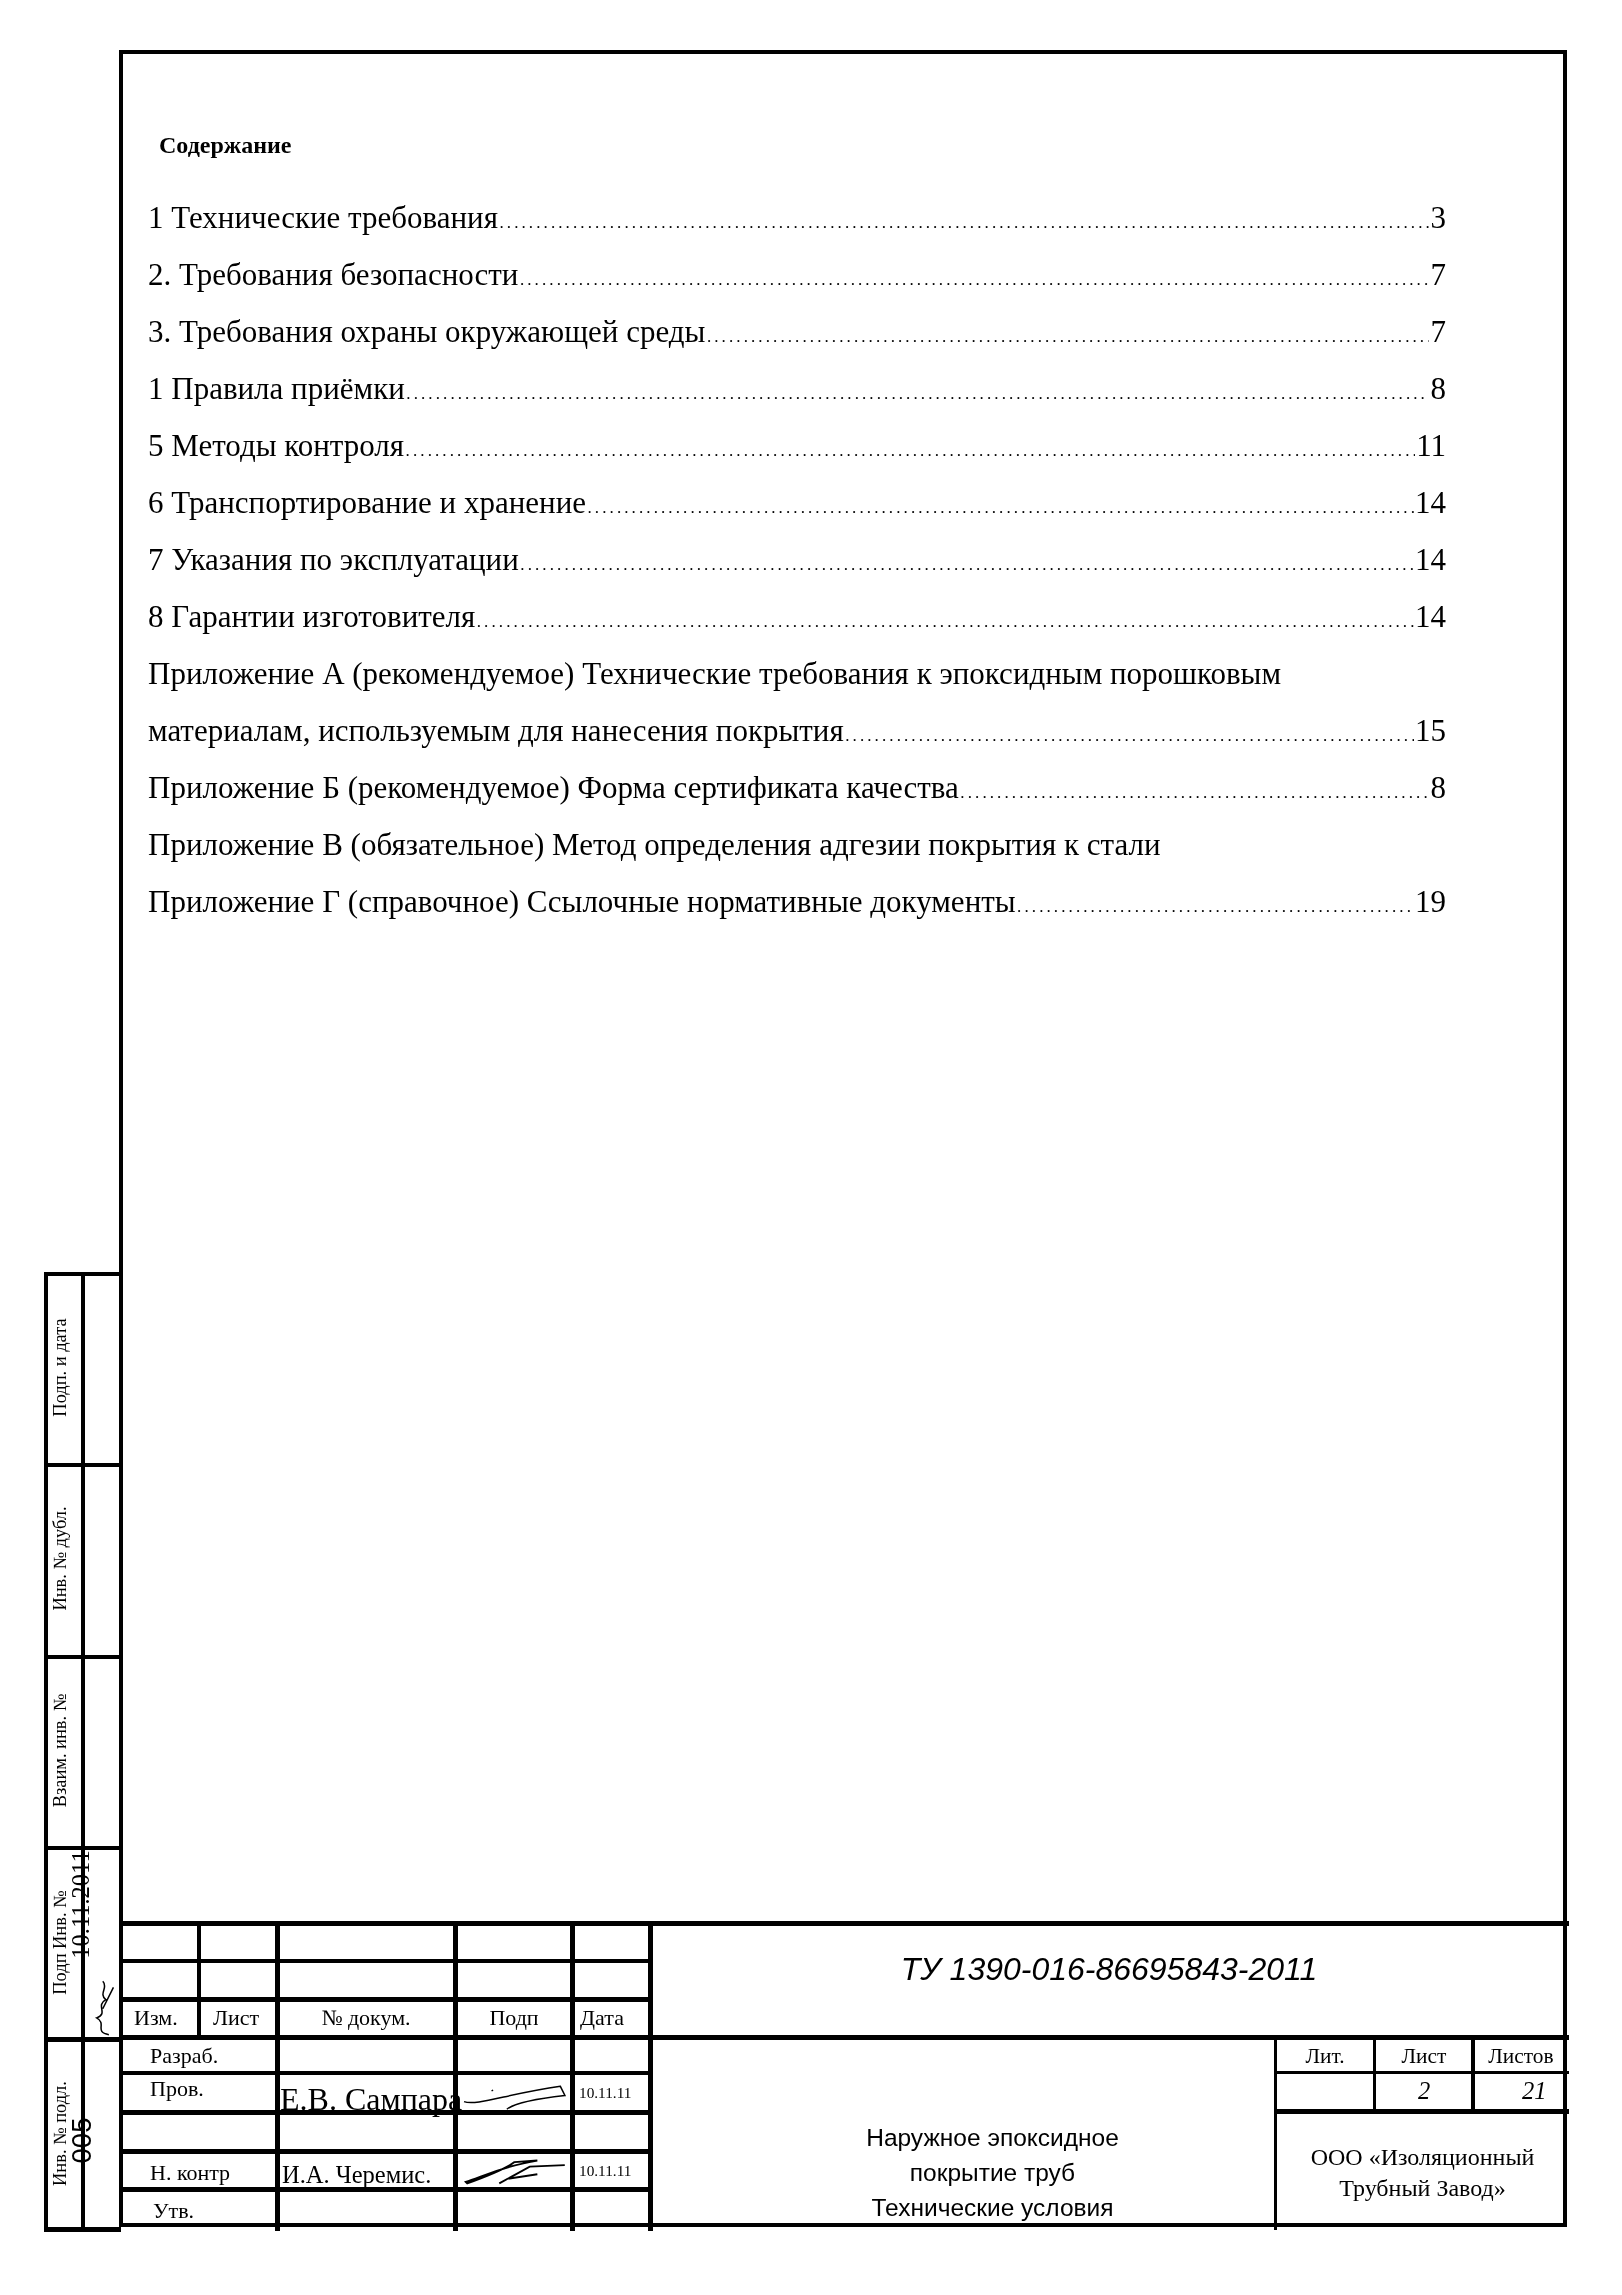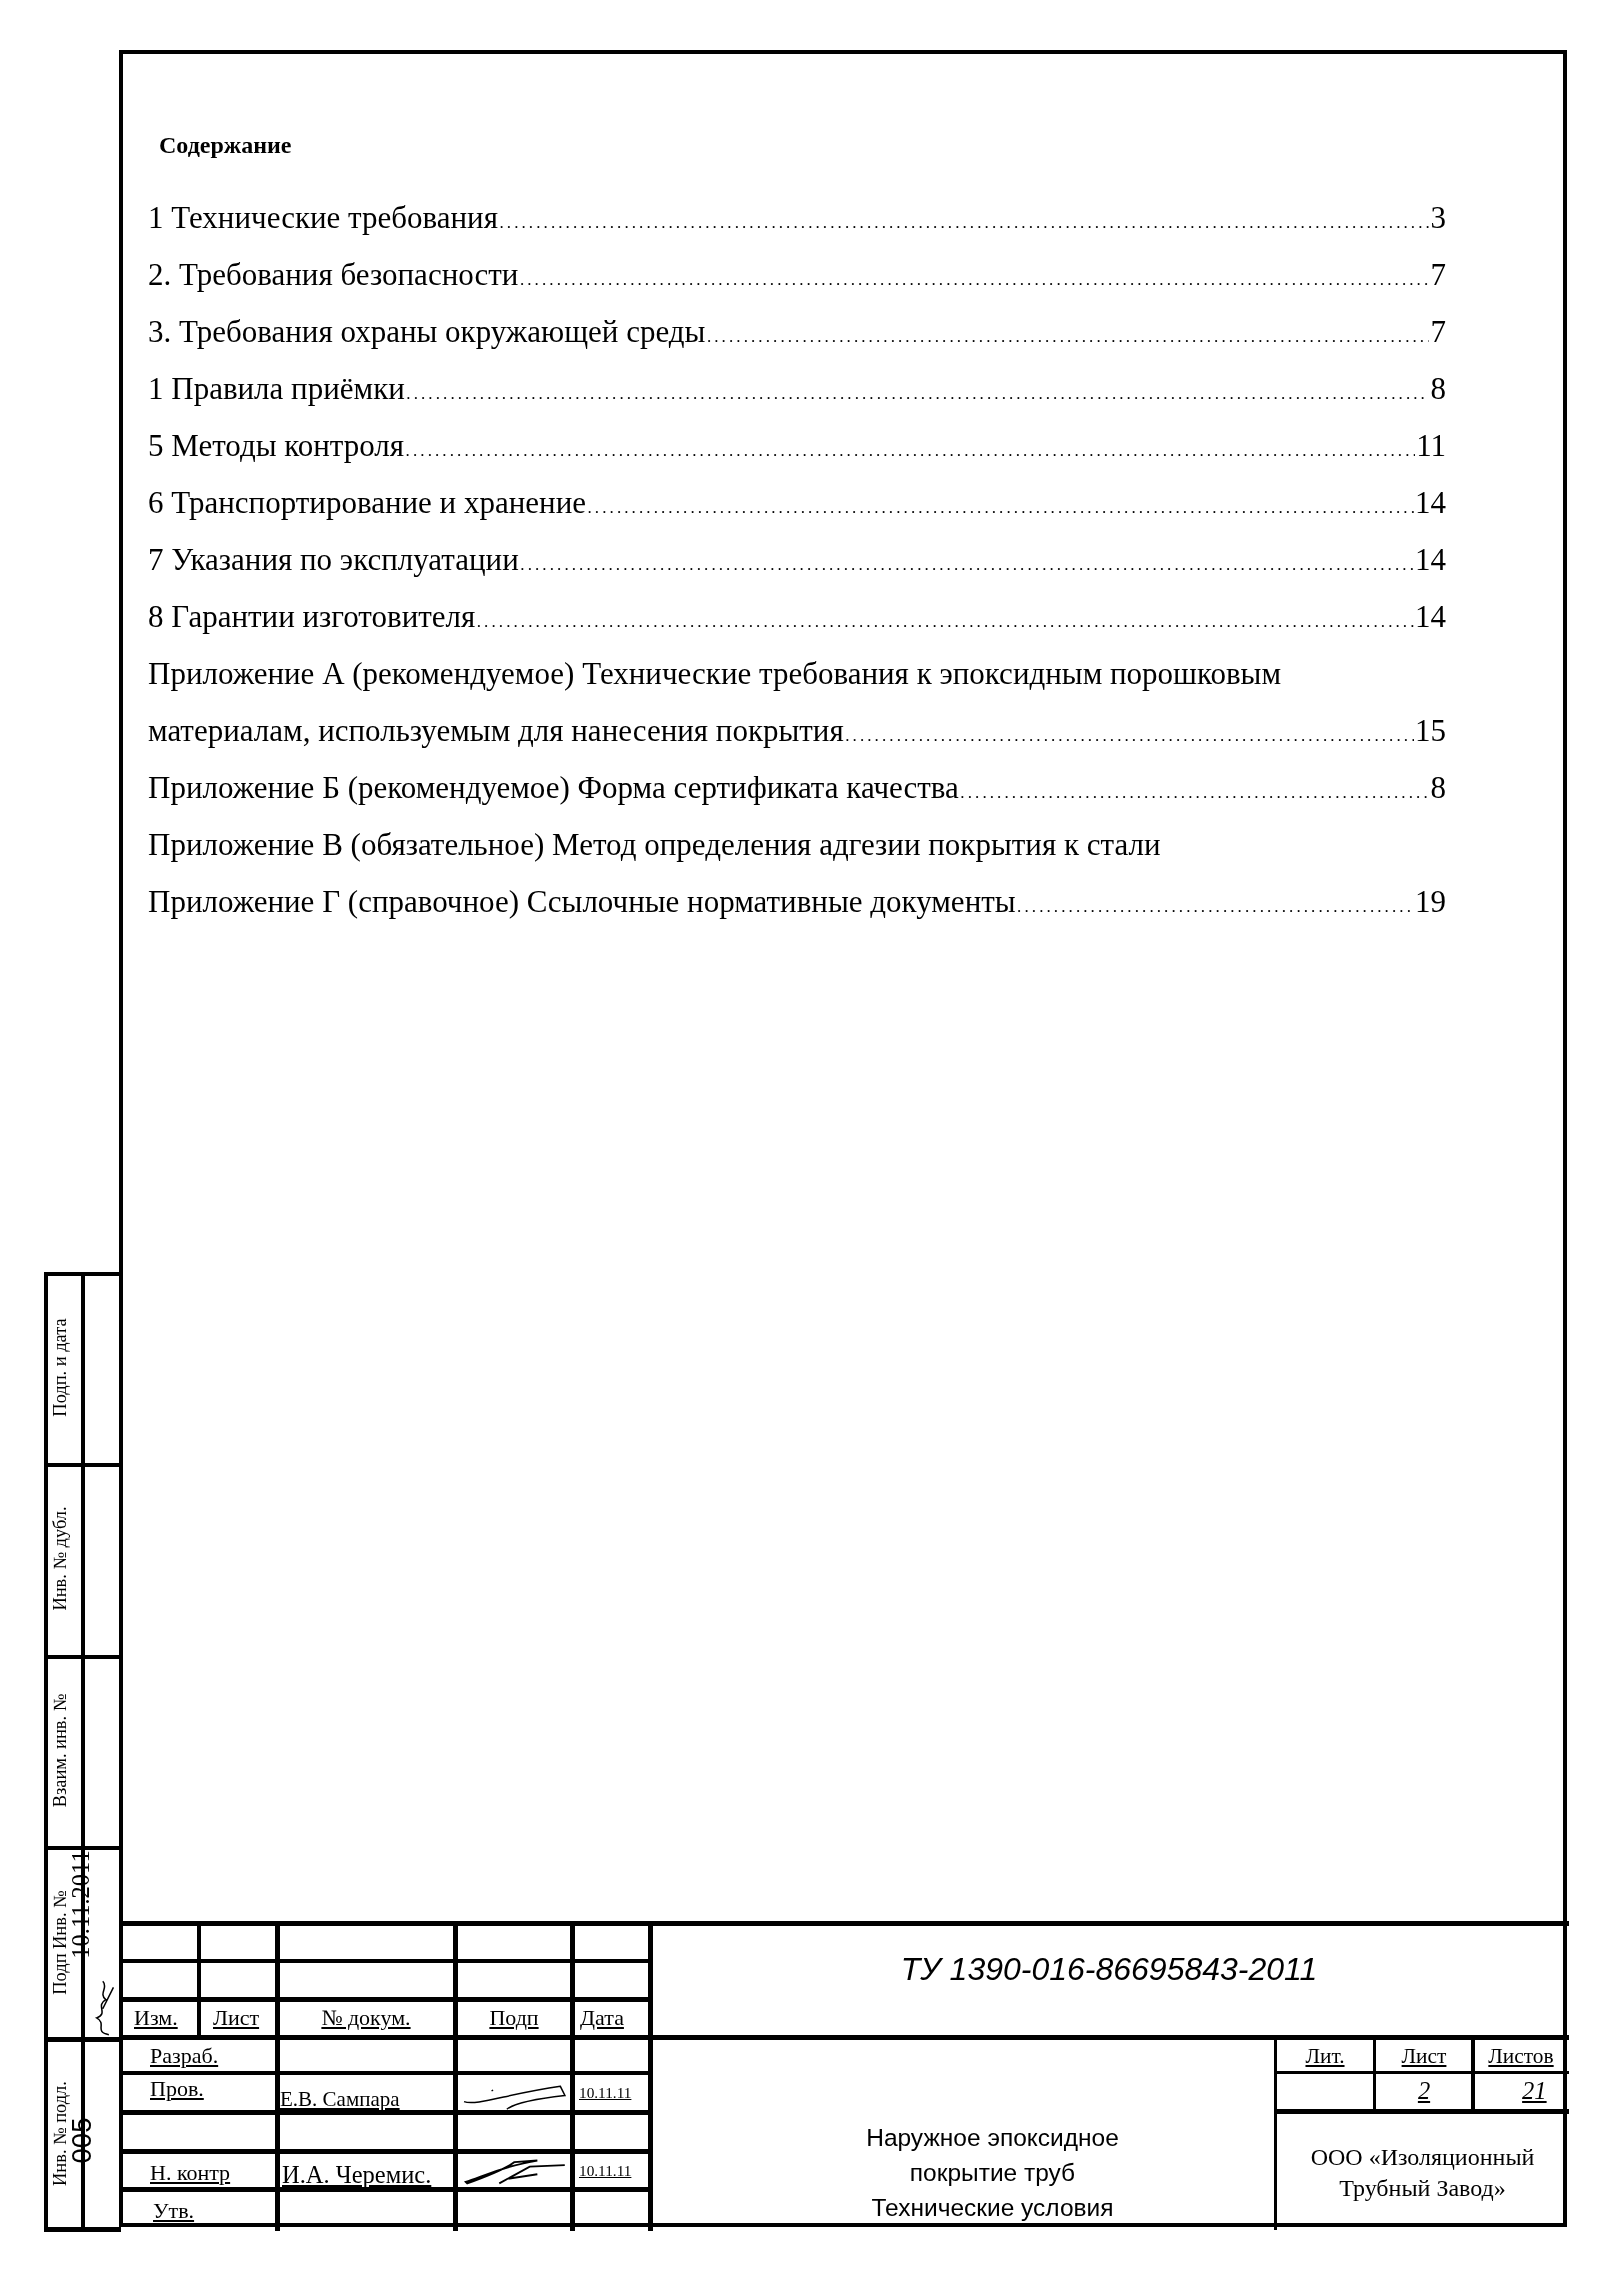--- a/index.html
+++ b/index.html
@@ -17,21 +17,21 @@
     .toc-row { display: flex; align-items: baseline; height: 57px; font-size: 31px; line-height: 38px; white-space: nowrap; }
     .toc-row .t { flex: 0 0 auto; }
     .toc-row .dots { flex: 1 1 auto; overflow: hidden; margin: 0 1.5px; letter-spacing: 3.1px; font-size: 17px; line-height: 17px; }
     .toc-row .dots::before { content: "......................................................................................................................................................................................................................................................"; }
     .toc-row .p { flex: 0 0 auto; }
     .rot { position: absolute; transform: rotate(-90deg); transform-origin: center center; white-space: nowrap; text-align: center; }
     .side-label { font-size: 18.4px; }
     .side-val { font-size: 24.5px; }
 
     
-    .cell-text { position: absolute; white-space: nowrap; font-size: 22px; line-height: 26px; text-decoration: underline; }
+    .cell-text { position: absolute; white-space: nowrap; font-size: 22px; line-height: 26px; }
     .sig { position: absolute; }
     .doc-code { position: absolute; left: 650px; width: 918px; top: 1950px; text-align: center; font-family: "Liberation Sans", sans-serif; font-style: italic; font-size: 32px; line-height: 38px; }
     .doc-name { position: absolute; left: 680px; width: 625px; top: 2083px; text-align: center; font-family: "Liberation Sans", sans-serif; font-size: 24.5px; line-height: 35px; margin-top: 37px; }
     .org { position: absolute; left: 1276px; width: 293px; top: 2142px; text-align: center; font-size: 24px; line-height: 31px; }
     .small { font-size: 15.3px; }
     .ital { font-style: italic; }
   </style>
 </head>
 <body>
 
@@ -152,21 +152,21 @@
 
   <div class="cell-text" style="left:134px; top:2005px;">Изм.</div>
   <div class="cell-text" style="left:213px; top:2005px;">Лист</div>
   <div class="cell-text" style="left:279px; width:174px; text-align:center; top:2005px;">№ докум.</div>
   <div class="cell-text" style="left:458px; width:112px; text-align:center; top:2005px;">Подп</div>
   <div class="cell-text" style="left:575px; width:54px; text-align:center; top:2005px;">Дата</div>
 
   <div class="cell-text" style="left:150px; top:2043px;text-align:center;">Разраб.</div>
 
   <div class="cell-text" style="left:150px; top:2076px;">Пров.</div>
-  <div class="cell-text" style="left:280px; top:2086px; font-size:21px;">Е.В. Сампара</div>
+  <div class="cell-text" style="left:280px; top:2086px; font-size:32px;">Е.В. Сампара</div>
   <svg class="sig" style="left:461px; top:2080px;" width="107" height="31" viewBox="0 0 140 40">
     <path d="M4 28 C 20 34, 60 18, 130 8 L 136 20 C 100 24, 70 30, 60 38 M40 14 L42 13" fill="none" stroke="#000" stroke-width="2"></path>
   </svg>
   <div class="cell-text small" style="left:579px; top:2080px;">10.11.11</div>
 
   <div class="cell-text" style="left:150px; top:2160px;">Н. контр</div>
   <div class="cell-text" style="left:282px; top:2162px; font-size:24.5px;">И.А. Черемис.</div>
   <svg class="sig" style="left:461px; top:2156px;" width="107" height="32" viewBox="0 0 140 42">
     <path d="M6 34 C 30 26, 60 12, 100 6 L 70 8 C 60 16, 30 28, 8 36 Z M50 36 L 90 14 L 136 12 M60 30 L 100 24" fill="none" stroke="#000" stroke-width="2.5"></path>
   </svg>

